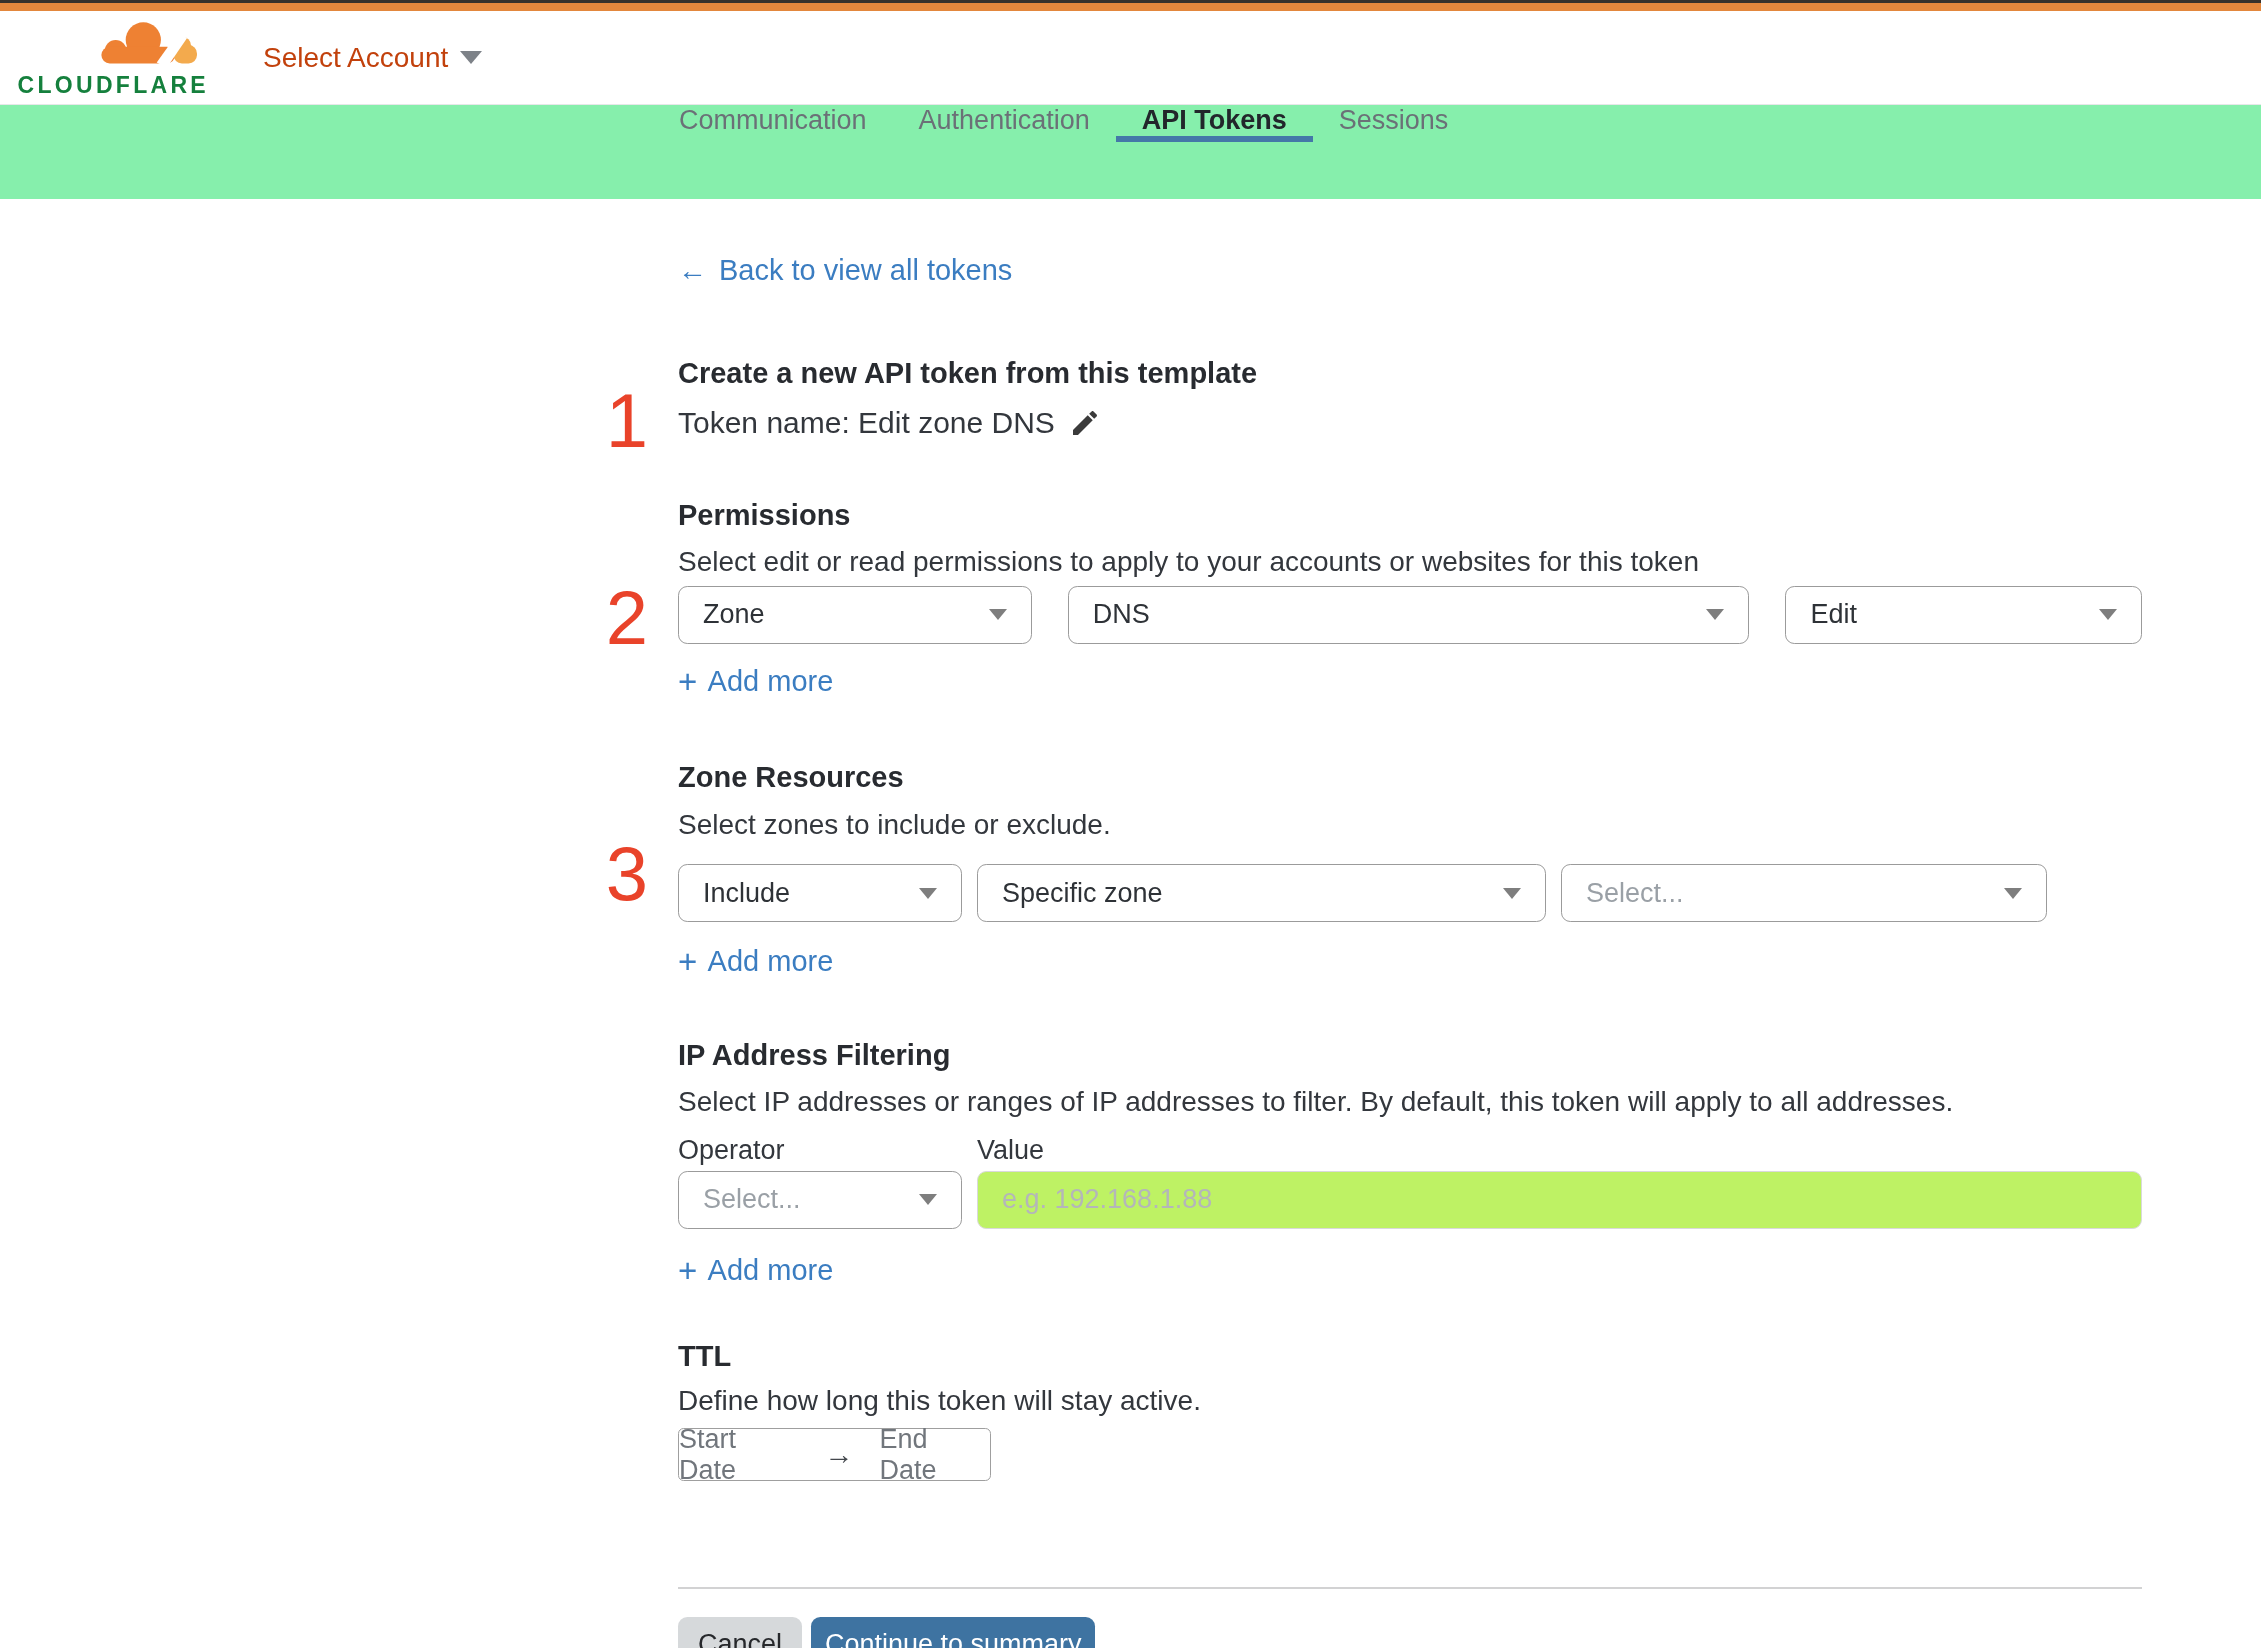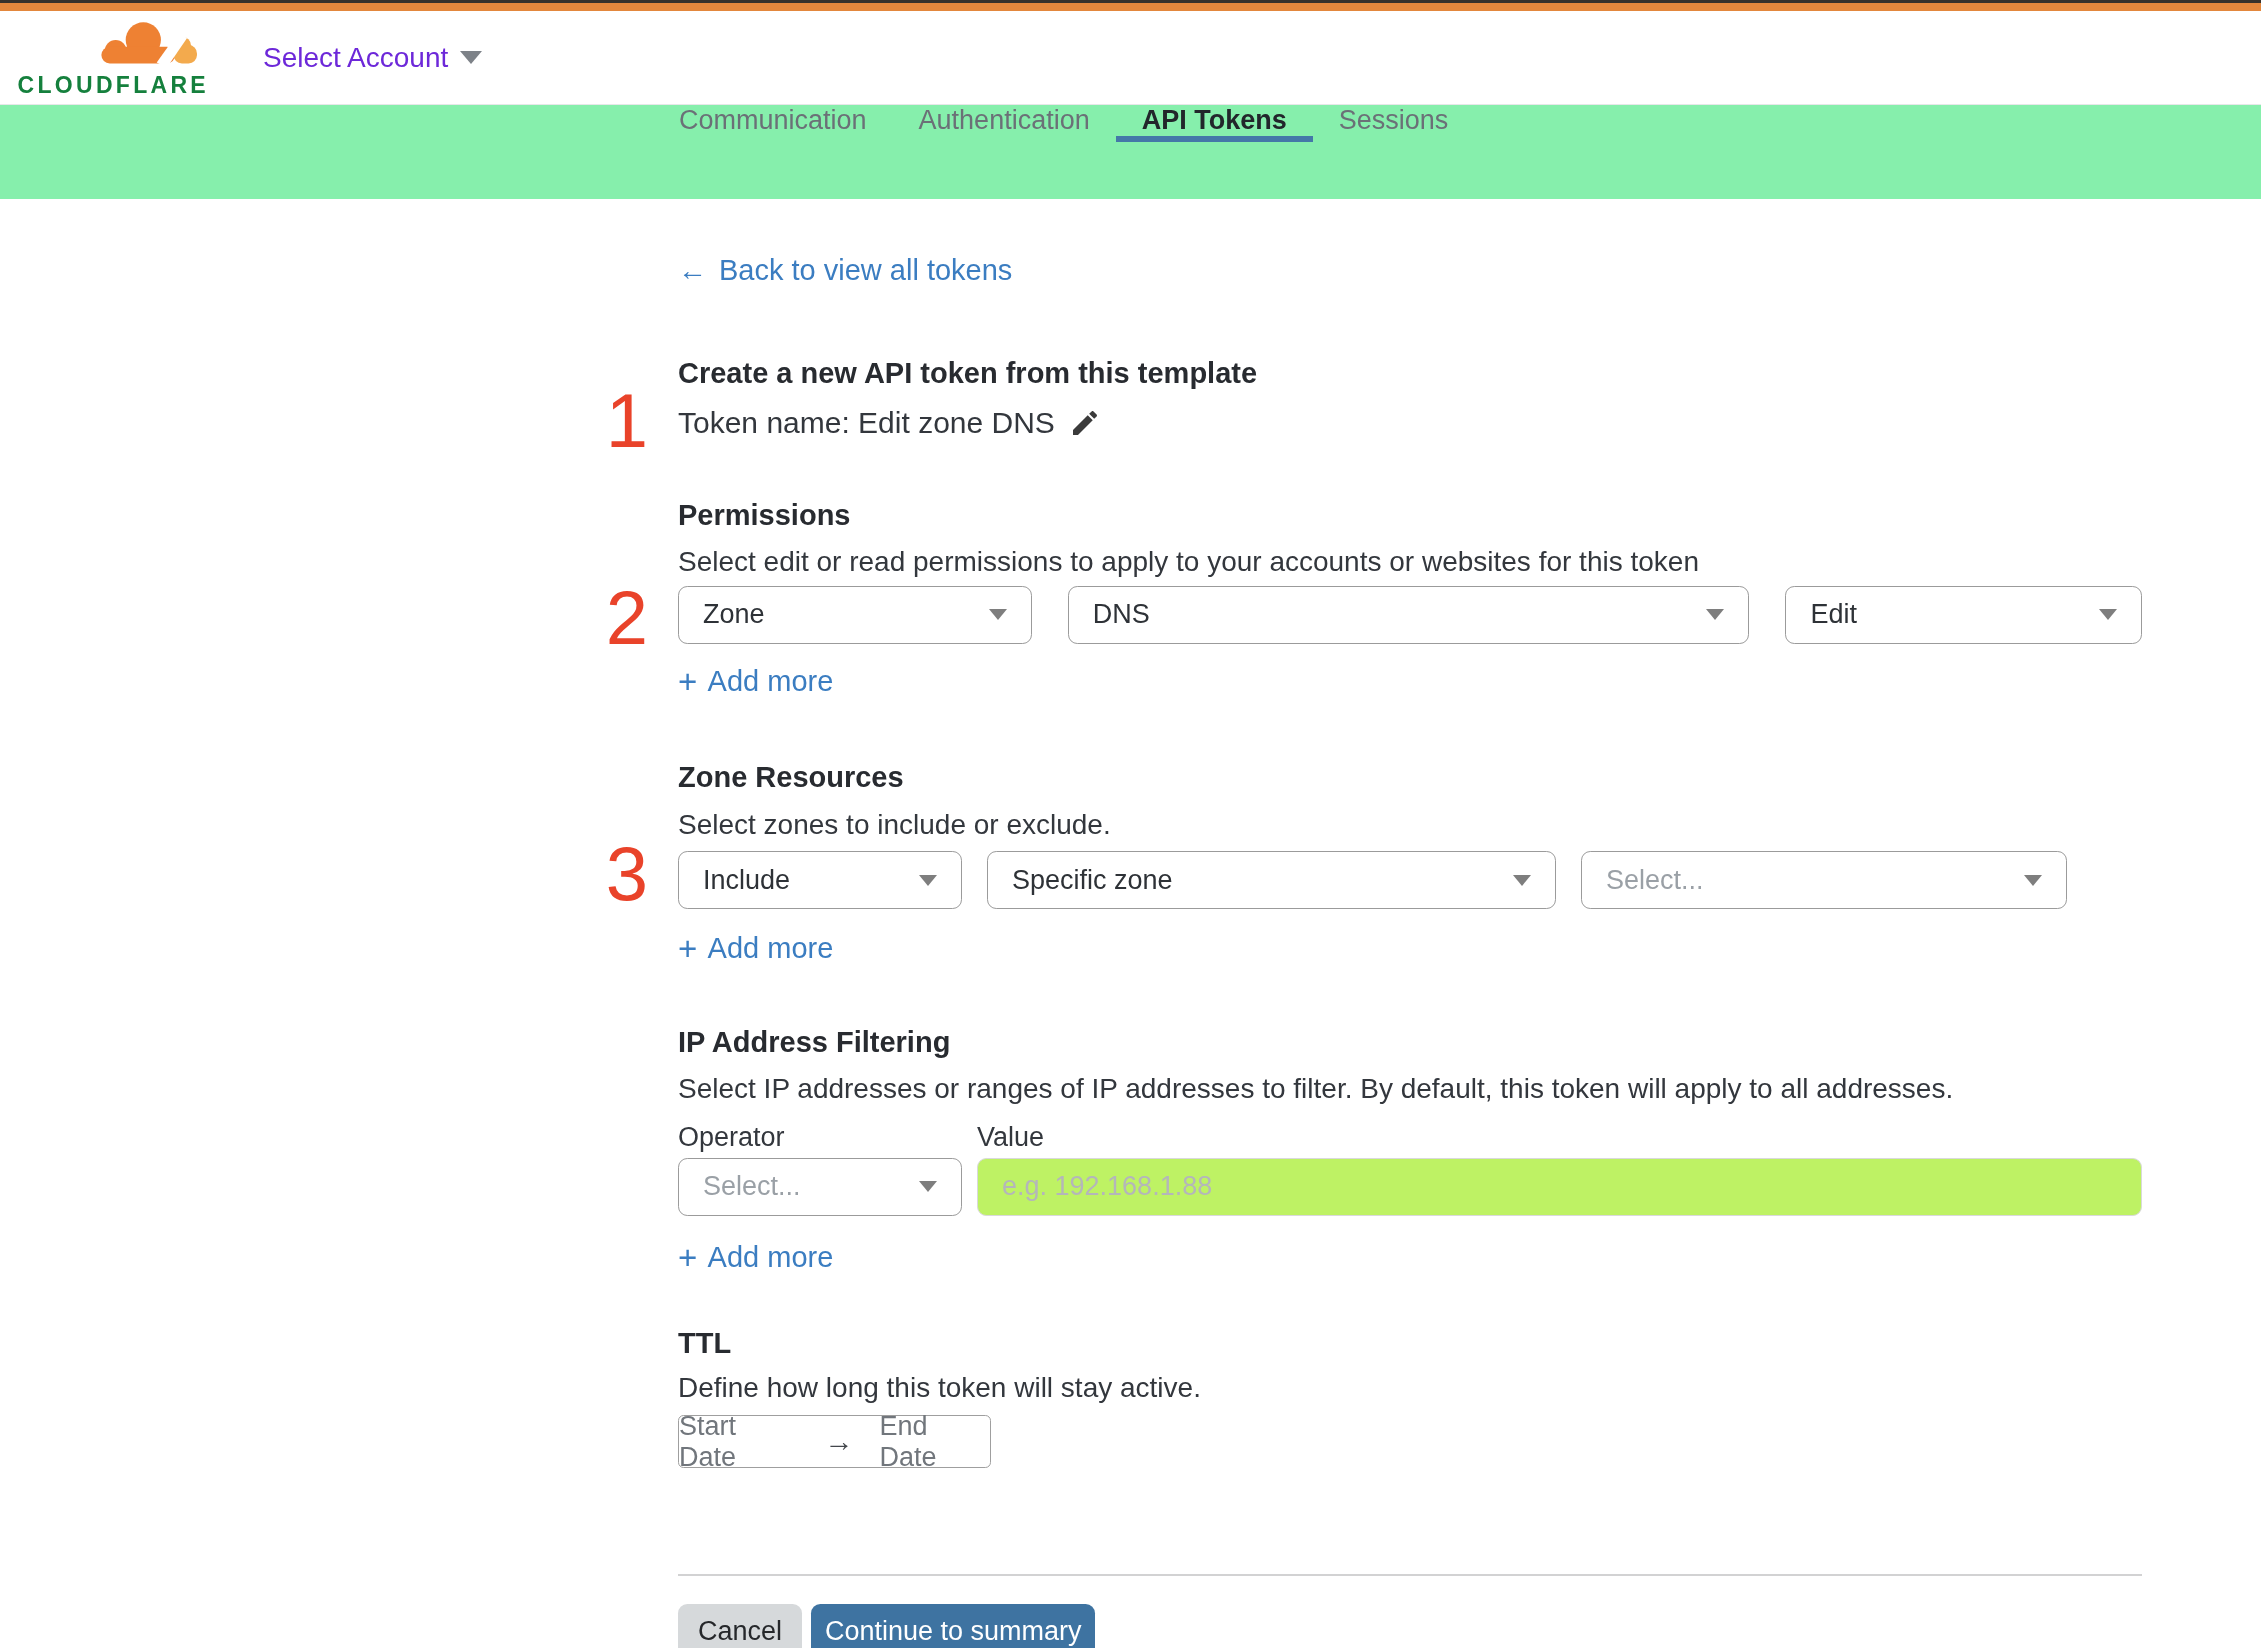--- a/index.html
+++ b/index.html
@@ -16,21 +16,21 @@
 
   header {
     height: 94px; background: #fff;
     border-bottom: 1.9px solid #e7e7e9;
     display: flex; align-items: center;
   }
   .logo { margin-left: 28px; width: 181px; display: flex; flex-direction: column; align-items: flex-end; cursor: pointer; }
   .logo svg { width: 123px; height: 52px; display: block; }
   .logo-text { font-size: 23px; font-weight: 700; letter-spacing: 3.3px; color: #15803d; line-height: 1; margin-top: 2.8px; }
 
-  .account-select { margin-left: 54px; display: flex; align-items: center; gap: 12px; font-size: 28px; color: #6d28d9; cursor: pointer; justify-content: space-between; }
+  .account-select { margin-left: 54px; display: flex; align-items: center; gap: 12px; font-size: 28px; color: #c2410c; cursor: pointer; justify-content: space-between; }
   .caret-dark { width: 0; height: 0; border-left: 11.2px solid transparent; border-right: 11.2px solid transparent; border-top: 13px solid #7d8288; }
 
   .tabbar { height: 94px; background: #86efac; display: flex; align-items: flex-start; padding-left: 653px; }
   .tab { display: flex; align-items: center; padding: 0 26px; font-size: 27px; color: #6b7077; cursor: pointer; border-bottom: 6.5px solid transparent; }
   .tab.active { color: #22262b; font-weight: 600; border-bottom-color: #4478a8; }
 
   .content { width: 1464px; margin-left: 678px; position: relative; }
 
   .back-wrap { margin-top: 55px; height: 35px; }
   .back-link { display: inline-flex; align-items: center; gap: 12px; font-size: 29px; color: #3b7dc1; text-decoration: none; cursor: pointer; }
@@ -45,21 +45,21 @@
   .token-row { margin-top: 12px; font-size: 30px; color: #33373d; display: flex; align-items: center; gap: 14px; line-height: 41px; }
   .pencil { width: 32px; height: 32px; fill: #3b3b3b; cursor: pointer; }
 
   .sec2 { margin-top: 55px; }
   .sec2 .desc { margin-top: 13px; }
   .sec2 .row { margin-top: 6.5px; gap: 36px; }
   .sec2 .add-wrap { margin-top: 21.4px; }
 
   .sec3 { margin-top: 60px; }
   .sec3 .desc { margin-top: 14px; }
-  .sec3 .row { margin-top: 9px; gap: 25px; }
+  .sec3 .row { margin-top: 22px; gap: 15px; }
   .sec3 .add-wrap { margin-top: 23px; }
 
   .sec4 { margin-top: 58px; }
   .sec4 .desc { margin-top: 13px; }
   .labels-row { margin-top: 14px; display: flex; font-size: 27px; color: #33373d; line-height: 34px; }
   .lbl-operator { width: 299px; }
   .sec4 .row { margin-top: 3.7px; gap: 15px; }
   .sec4 .add-wrap { margin-top: 25px; }
 
   .sec5 { margin-top: 50px; }

